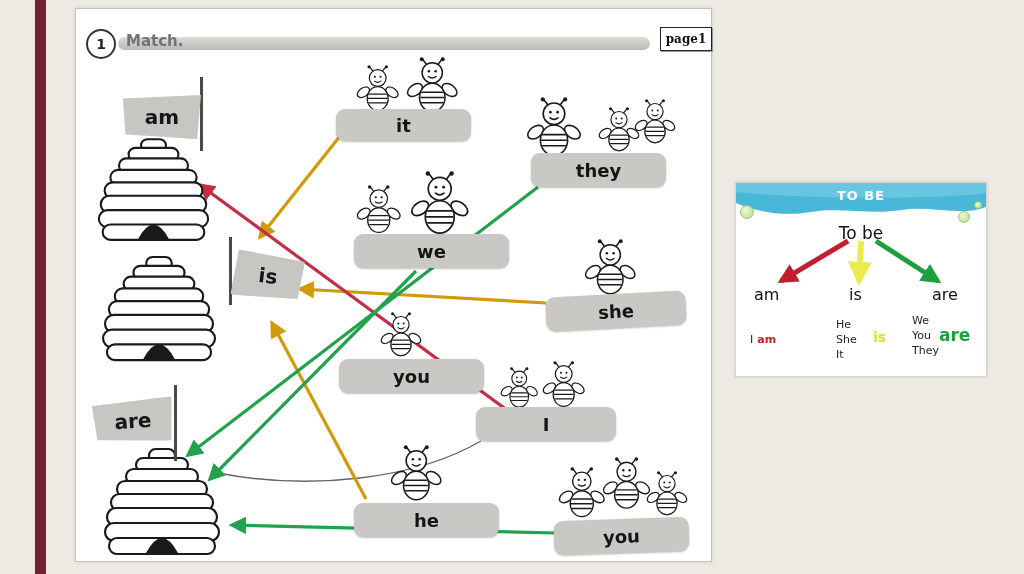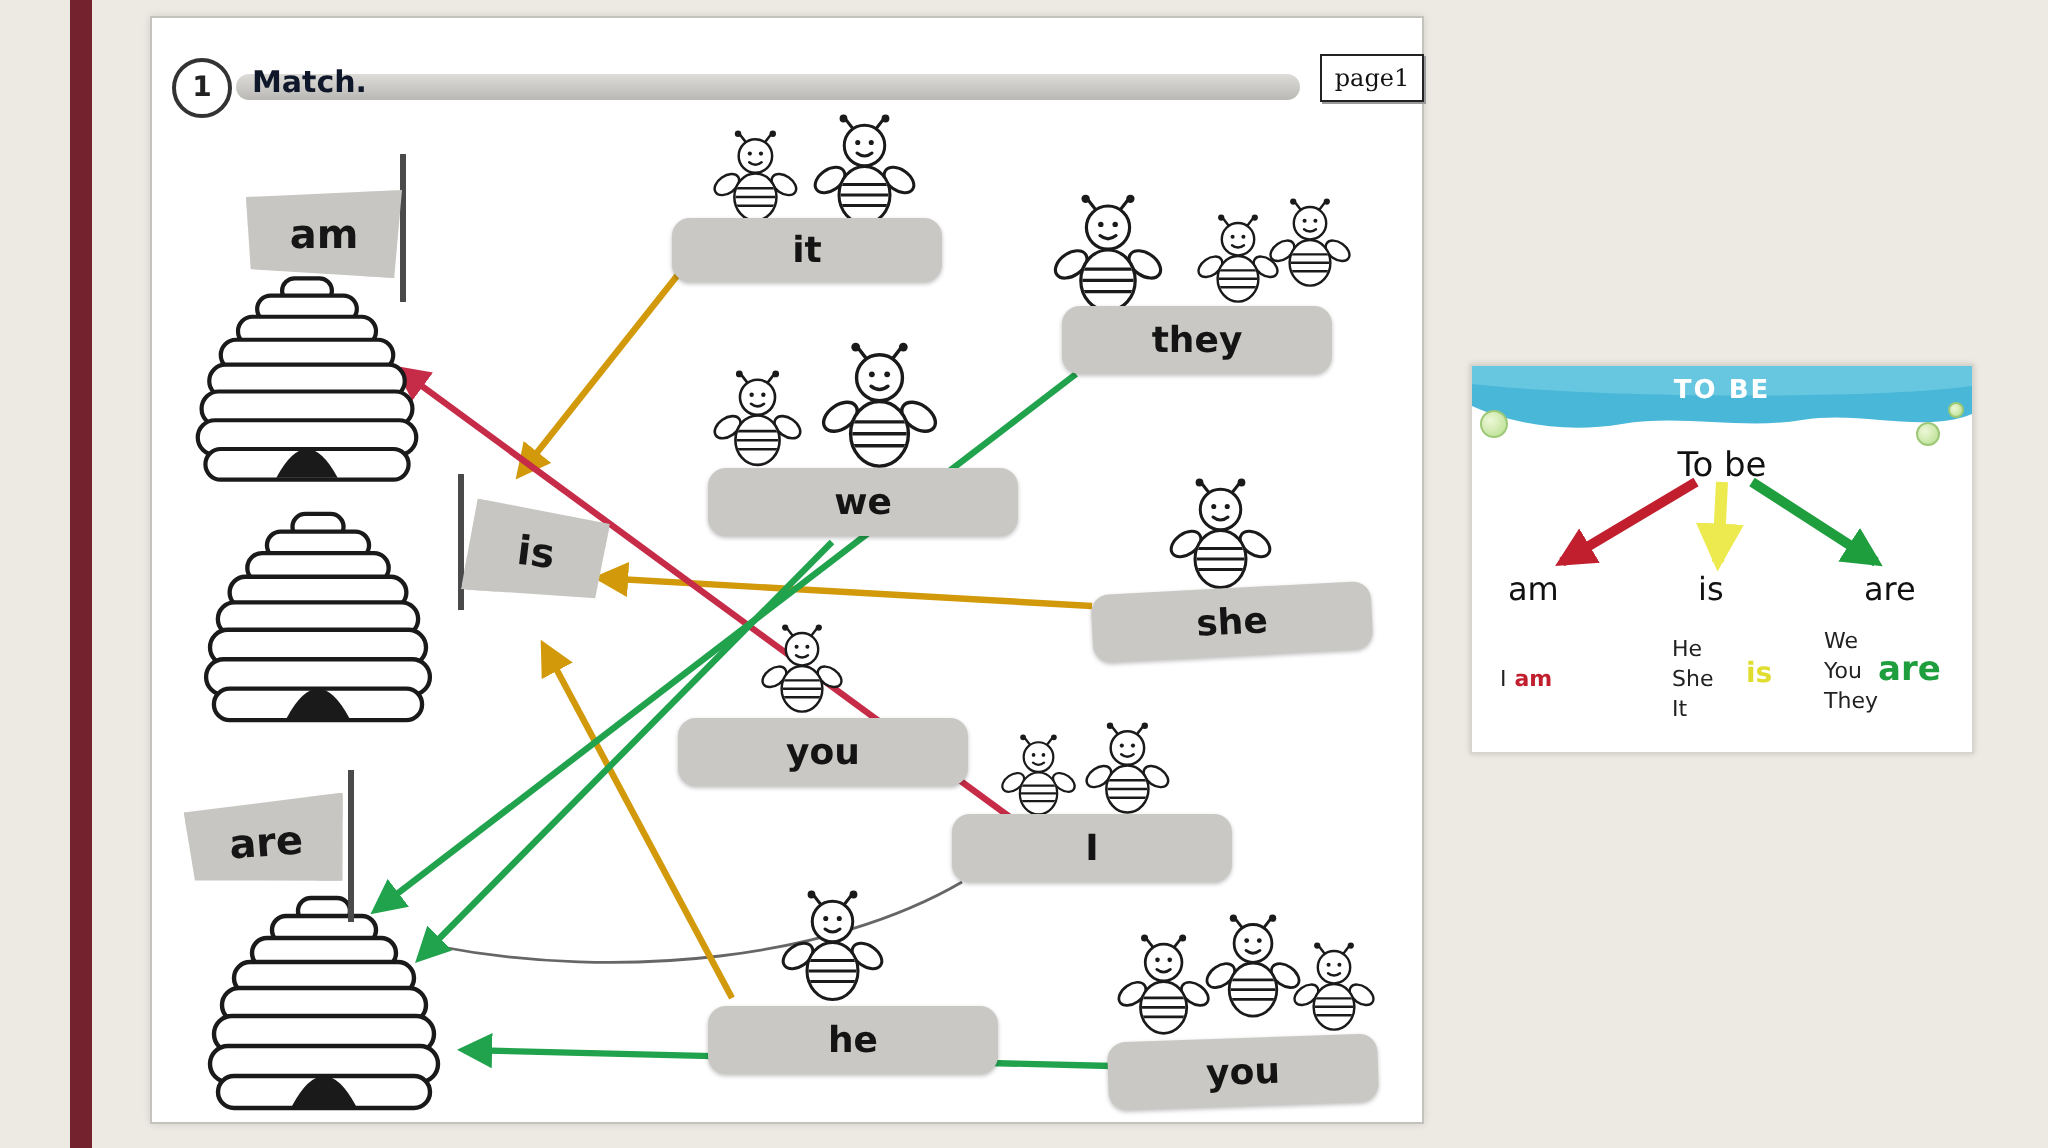--- a/index.html
+++ b/index.html
@@ -7,24 +7,24 @@
   .stripe{position:absolute;left:35px;top:0;width:11px;height:574px;background:#74222e;}
 
   
   .worksheet{position:absolute;left:75px;top:8px;width:635px;height:552px;background:#ffffff;
              border:1px solid #c4c2bc;box-shadow:0 0 4px rgba(0,0,0,.12);}
   .ws-bar{position:absolute;left:42px;top:28px;width:532px;height:13px;border-radius:7px;
           background:linear-gradient(#dddcd8,#b9b8b4);}
   .num-badge{position:absolute;left:10px;top:20px;width:26px;height:26px;border:2px solid #333;
              border-radius:50%;display:flex;align-items:center;justify-content:center;
              font-size:14px;font-weight:bold;color:#222;background:#fff;}
-  .instruction{position:absolute;left:50px;top:23px;font-size:15px;font-weight:600;color:#0f172a;}
+  .instruction{position:absolute;left:50px;top:23px;font-size:15px;font-weight:600;color:#737373;}
   .page-box{position:absolute;left:584px;top:18px;width:50px;height:22px;border:1.5px solid #222;
             background:#fff;box-shadow:1px 1px 0 #999;display:flex;align-items:center;justify-content:center;
-            font-family:"DejaVu Serif",serif;font-size:12px;font-weight:normal;color:#111;}
+            font-family:"DejaVu Serif",serif;font-size:12px;font-weight:bold;color:#111;}
 
   .hive-svg{position:absolute;}
   .pole{position:absolute;width:3px;background:#4a4a4a;}
   .flag{position:absolute;background:#c7c6c2;display:flex;align-items:center;justify-content:center;
         font-weight:bold;font-size:20px;color:#161616;box-shadow:0 1px 2px rgba(0,0,0,.2);}
   .flag-am{left:47px;top:86px;width:78px;height:44px;clip-path:polygon(0% 8%,100% 0%,95% 100%,3% 90%);}
   .pole-am{left:124px;top:68px;height:74px;}
   .flag-is{left:157px;top:244px;width:70px;height:46px;transform:rotate(7deg);
            clip-path:polygon(4% 0%,100% 10%,96% 92%,0% 100%);}
   .pole-is{left:153px;top:228px;height:68px;}

